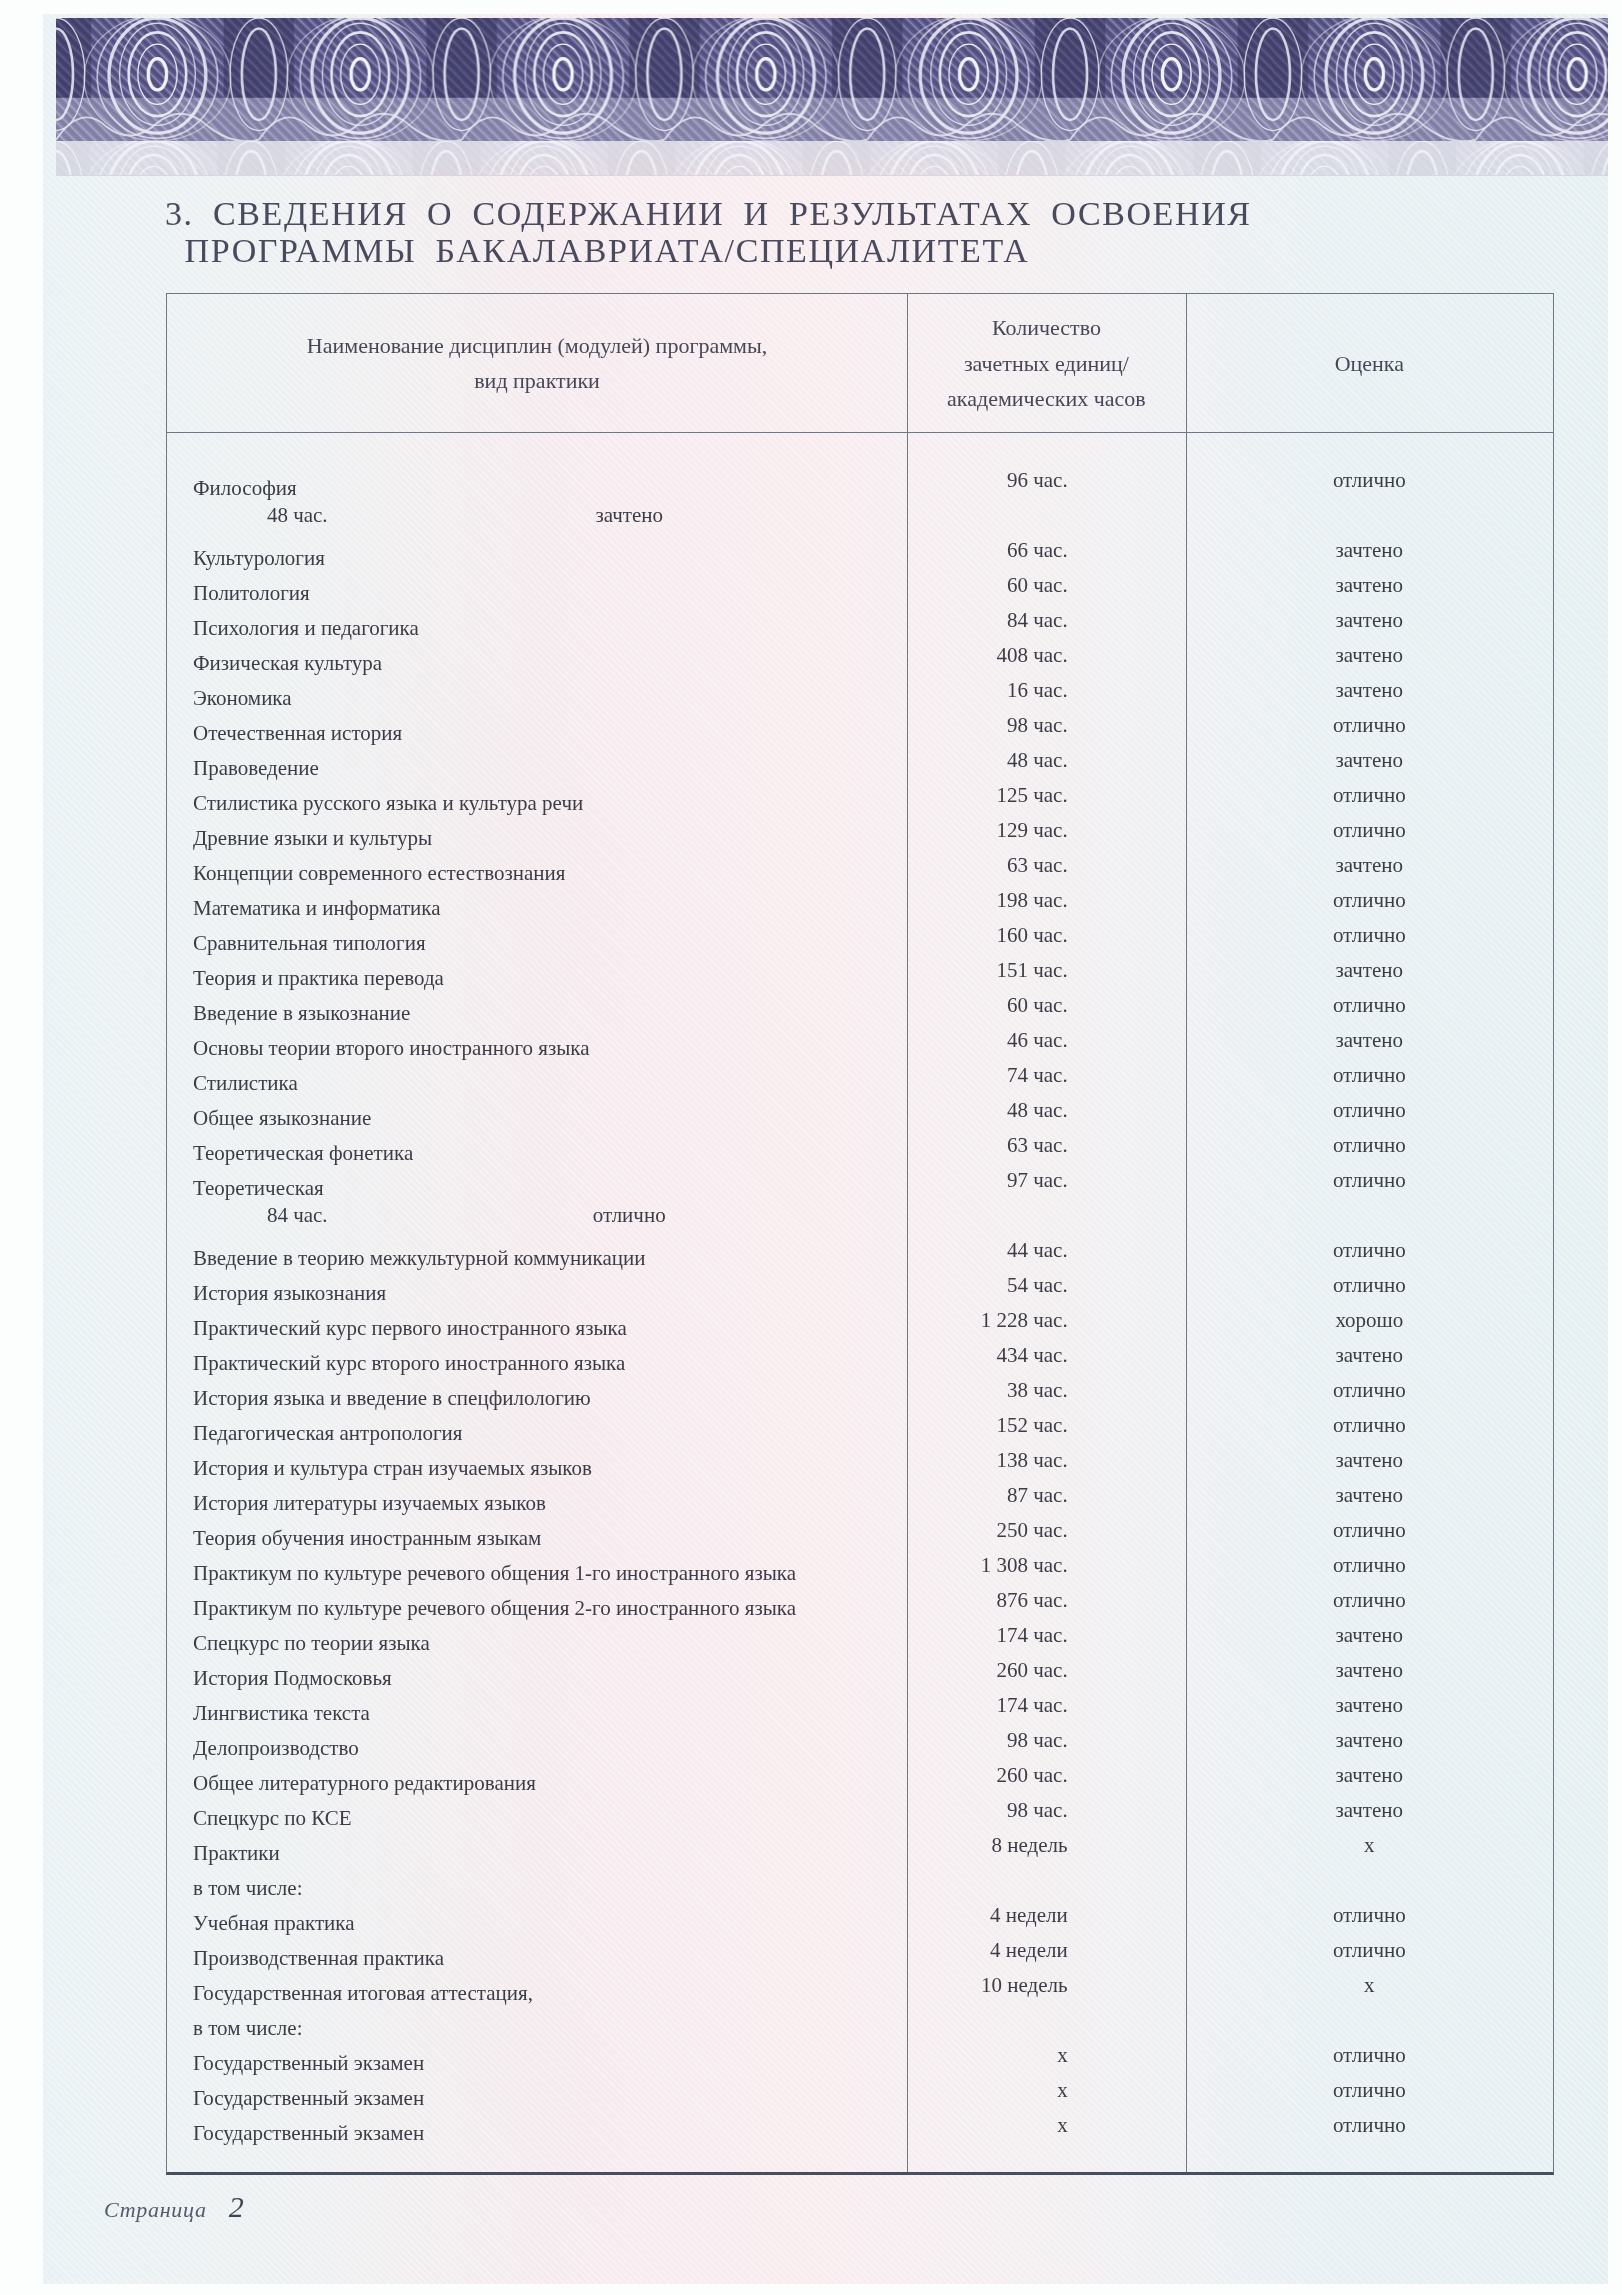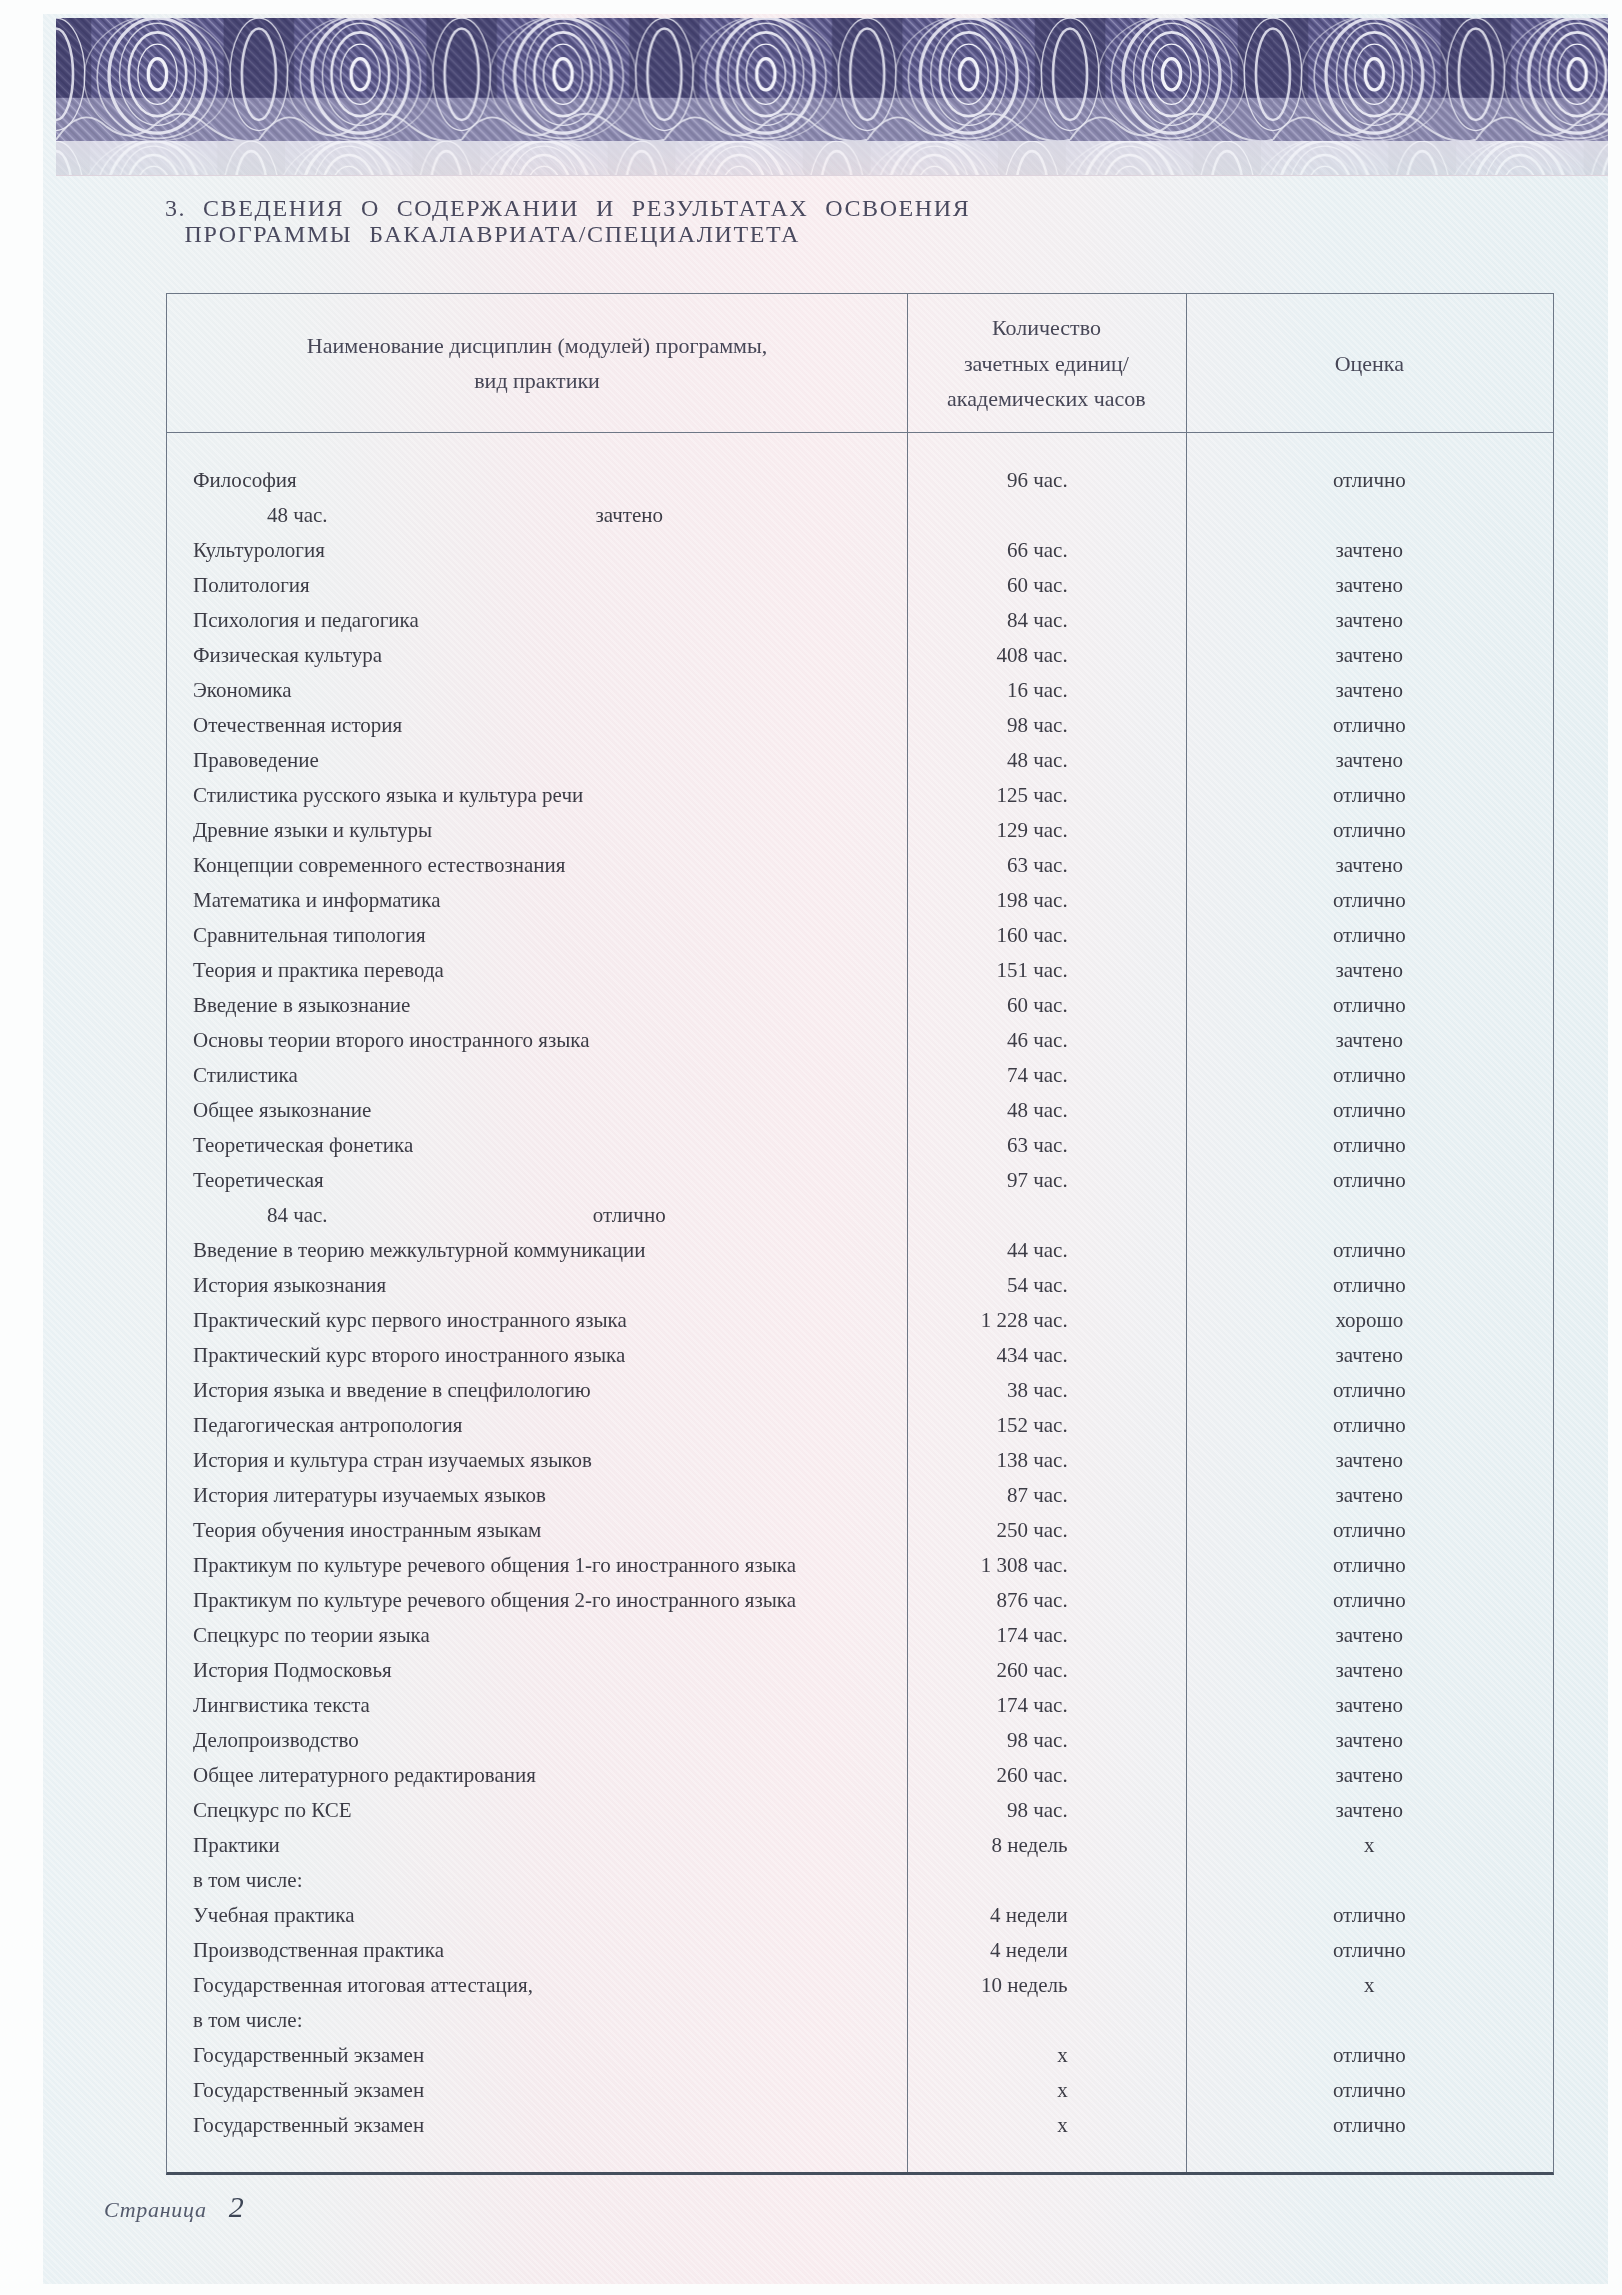--- a/index.html
+++ b/index.html
@@ -32,21 +32,21 @@
     height: 35px;
     background: linear-gradient(180deg, rgba(244,244,250,0.95), rgba(255,255,255,0.25));
     border-bottom: 1.3px solid #ded4dd;
   }
   .band-fade svg { display: block; width: 100%; height: 100%; }
   
   .title {
     position: absolute;
     left: 122px; top: 182px;
     color: #4a4a5f;
-    font-size: 24px;
+    font-size: 34px;
     line-height: 1.08;
     letter-spacing: 1.6px;
     word-spacing: 9.2px;
   }
   .title .line2 { padding-left: 19.6px; }
   
   .doc-table {
     position: absolute;
     left: 123px; top: 279px;
     width: 1388px; height: 1882px;
@@ -72,21 +72,21 @@
   .hc1 { width: 53.4%; }
   .hc2 { width: 20.1%; }
   .hc3 { width: 26.5%; }
   .tbody {
     display: flex; flex-direction: column;
     padding-top: 30px;
     height: calc(100% - 139px);
   }
   .row { display: flex; height: 35px; flex: 0 0 35px; }
   .row > div { display: flex; align-items: center; height: 100%; font-size: 21px; color: #3c3c46; }
-  .c-name  { width: 53.4%; padding-left: 26px; justify-content: flex-start; }
+  .c-name  { width: 53.4%; padding-left: 26px; justify-content: flex-start; margin-top: 8px; }
   .c-hours { width: 20.1%; padding-right: 118px; justify-content: flex-end; white-space: nowrap; }
   .c-grade { width: 26.5%; justify-content: center; }
   
   .footer {
     position: absolute;
     left: 61px; top: 2176px;
     display: flex; align-items: baseline;
     color: #535a6c;
     font-style: italic;
   }

